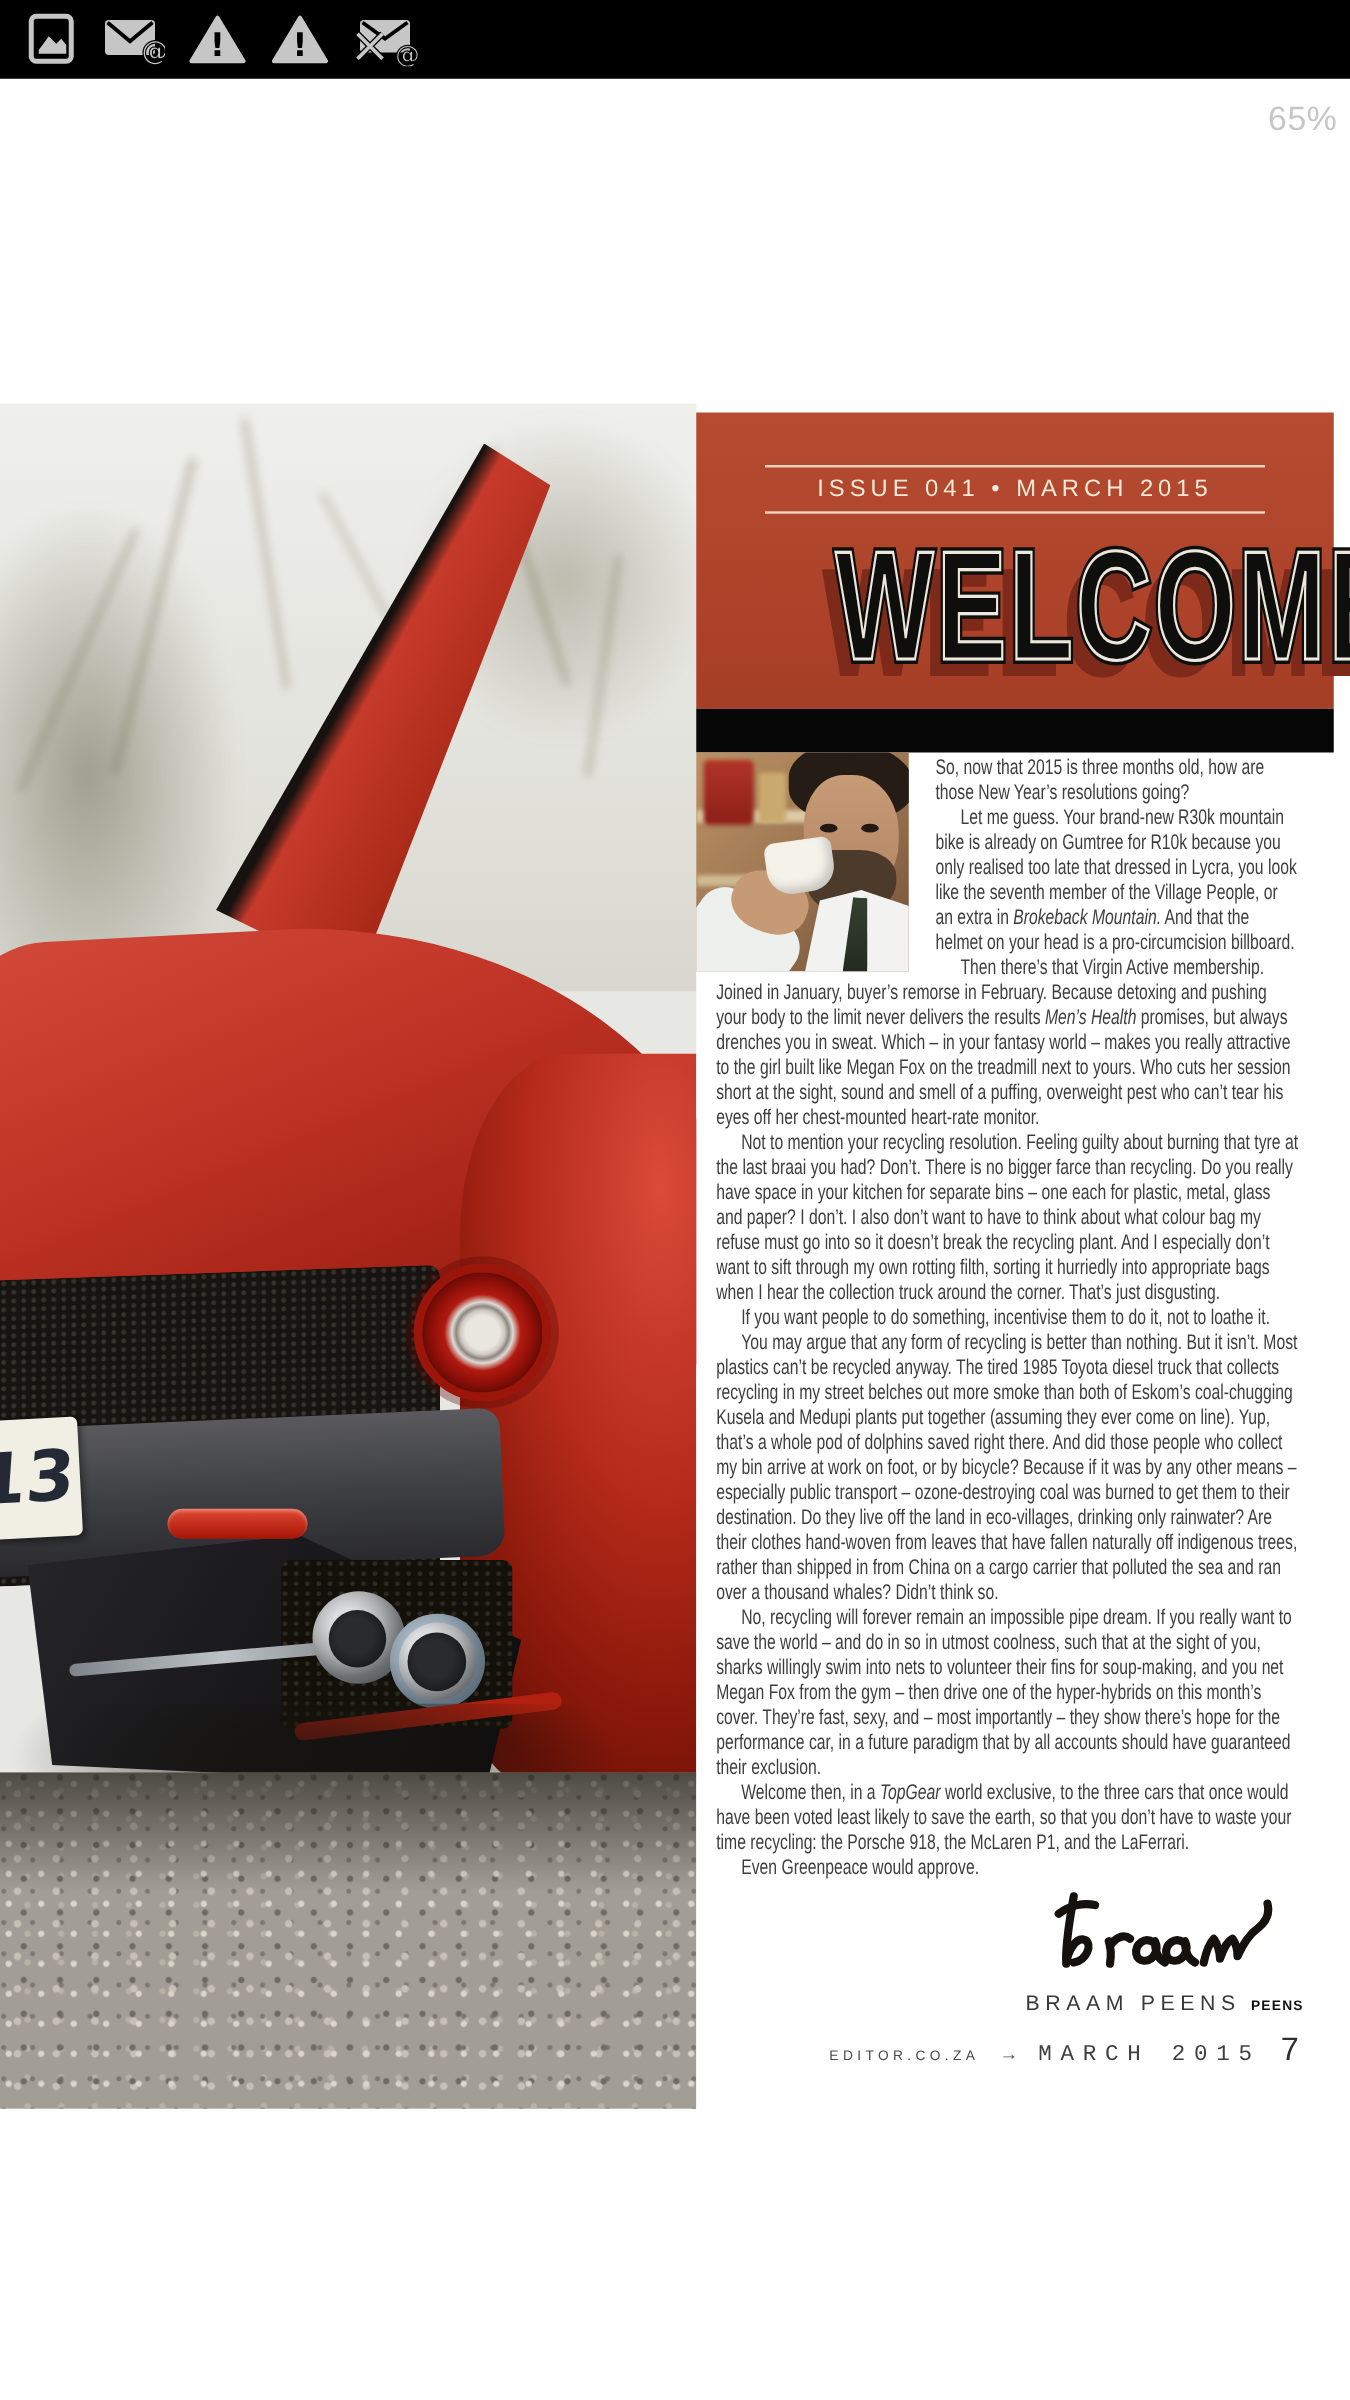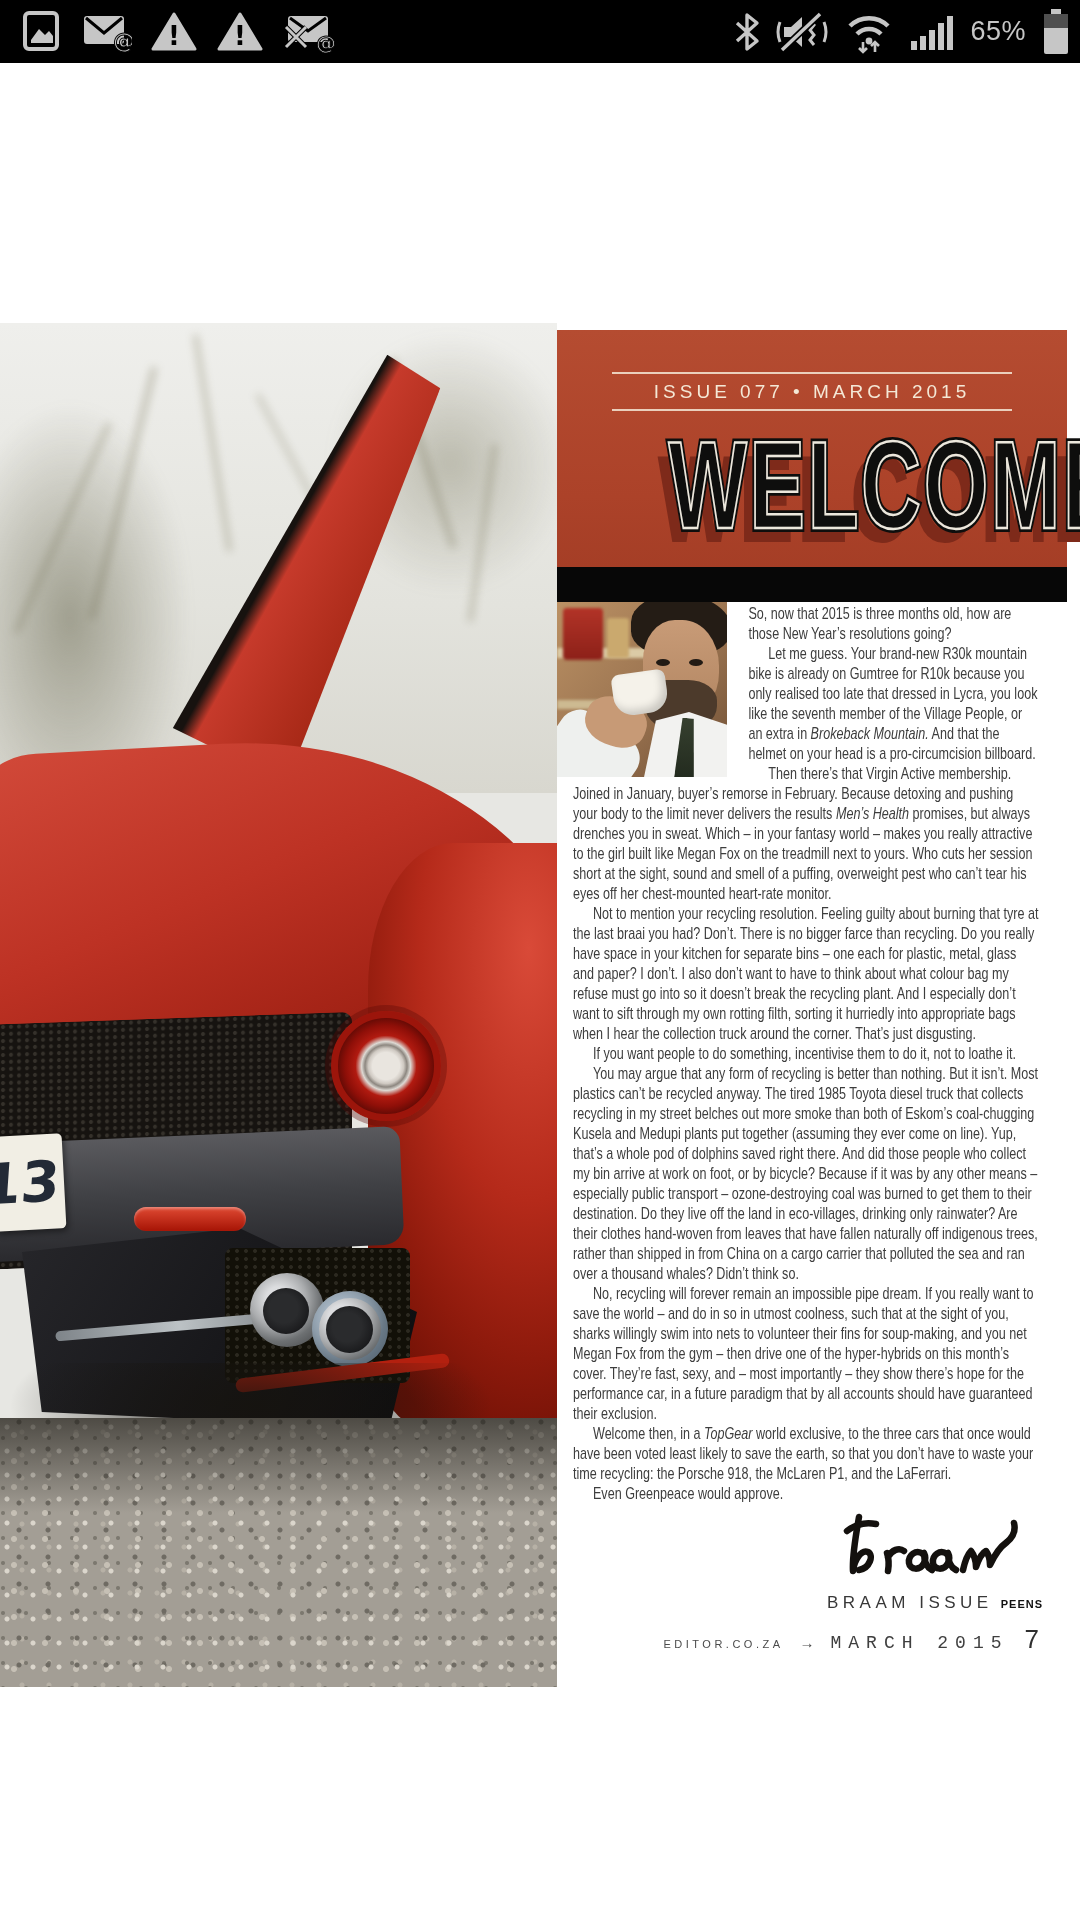--- a/index.html
+++ b/index.html
@@ -2,21 +2,21 @@
 <html><head>
 <meta charset="utf-8">
 <style>
   html,body{margin:0;padding:0;background:#555;}
   .screen{position:relative;width:1080px;height:1920px;background:#ffffff;overflow:hidden;
           font-family:"Liberation Sans",sans-serif;margin:0 auto;}
 
   
   .statusbar{position:absolute;left:0;top:0;width:1080px;height:63px;background:#000;}
   .sb-left{position:absolute;left:20px;top:9px;display:flex;gap:18px;align-items:center;}
-  .sb-right{position:absolute;right:10px;top:0;height:63px;display:flex;gap:16px;align-items:center;}
+  .sb-right{position:absolute;right:10px;top:16px;height:63px;display:flex;gap:16px;align-items:center;flex-direction:column;}
   .sb-right svg{display:block;}
   .sb-pct{color:#c6c6c6;font-size:27px;letter-spacing:0.5px;}
   .sb-time{color:#cbcbcb;font-size:52px;letter-spacing:1px;font-family:"DejaVu Sans","Liberation Sans",sans-serif;font-weight:400;}
 
   
   .car-photo{position:absolute;left:0;top:323px;width:557px;height:1364px;overflow:hidden;background:#e7e7e3;}
   .trees{position:absolute;left:0;top:0;width:557px;height:470px;
          background:linear-gradient(180deg,#efefec 0%,#e3e3dd 60%,#d8d7cf 100%);}
   .branch{position:absolute;background:#8f8c74;opacity:.45;filter:blur(4px);border-radius:4px;}
   .bush{position:absolute;left:-50px;top:80px;width:240px;height:430px;filter:blur(6px);
@@ -233,21 +233,21 @@
       <span>13</span>
     </div>
     <div class="car-shadow"></div>
     <div class="gravel"></div>
     <div class="gravel-shade"></div>
   </div>
 
   <div class="redblock">
     <div class="issue-wrap">
       <div class="issue-rule"></div>
-      <div class="issue-line">ISSUE 077 • MARCH 2015</div>
+      <div class="issue-line">ISSUE 041 • MARCH 2015</div>
       <div class="issue-rule"></div>
     </div>
     <div class="welcome">
       <div class="layer w-shadow"><span>WELCOME</span></div>
       <div class="layer w-black"><span>WELCOME</span></div>
       <div class="layer w-white"><span>WELCOME</span></div>
     </div>
   </div>
   <div class="blackbar"></div>
 
@@ -289,21 +289,21 @@
         <path d="M12 26 C21 19 32 17 41 19"></path>
         <path d="M52 48 C54 54 54 60 53 66 M53 52 C57 45 64 42 69 46"></path>
         <path d="M88 49 C81 44 73 50 74 58 C75 65 85 66 89 58 C91 54 90 50 89 48 C89 55 91 62 97 65"></path>
         <path d="M112 49 C105 44 97 50 98 58 C99 65 109 66 113 58 C115 54 114 50 113 48 C113 55 115 62 121 65"></path>
         <path d="M128 65 C130 56 133 49 136 46 C139 50 141 57 141 62 C144 53 147 48 151 46 C154 50 155 56 155 60 C159 51 165 42 172 37 C178 32 181 26 179 18"></path>
       </g>
     </svg>
   </div>
 
   <div class="byline">
-    <span class="name">BRAAM ISSUE</span><span class="role">PEENS</span>
+    <span class="name">BRAAM PEENS</span><span class="role">PEENS</span>
   </div>
 
   <div class="footer">
     <span class="f-site">EDITOR.CO.ZA</span>
     <span class="f-arrow">→</span>
     <span class="f-issue">MARCH 2015</span>
     <span class="f-page">7</span>
   </div>
 
 </div>

